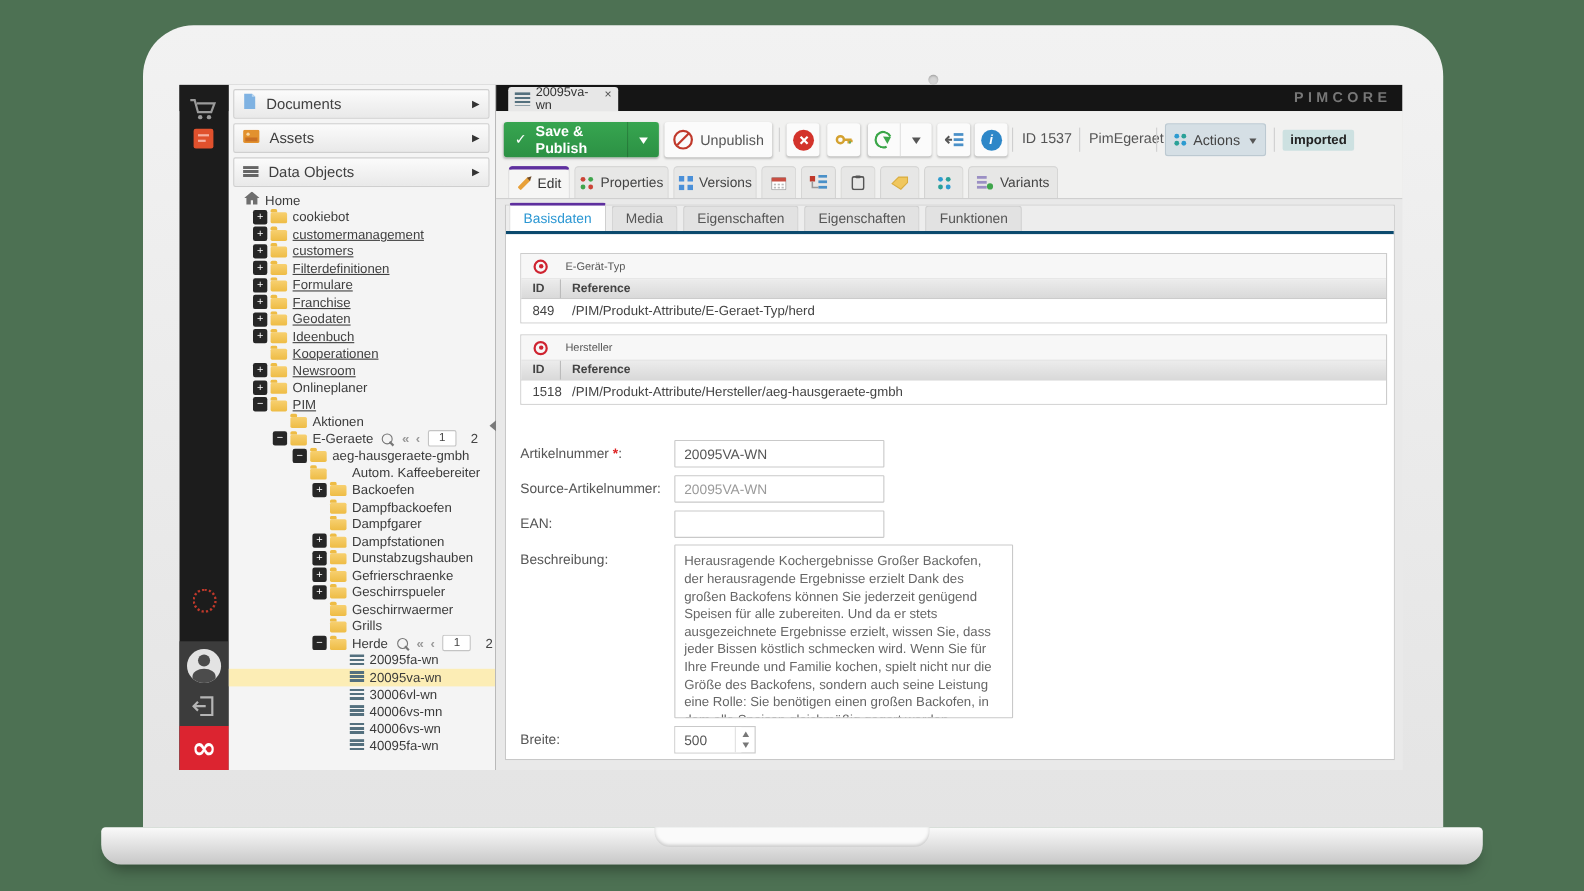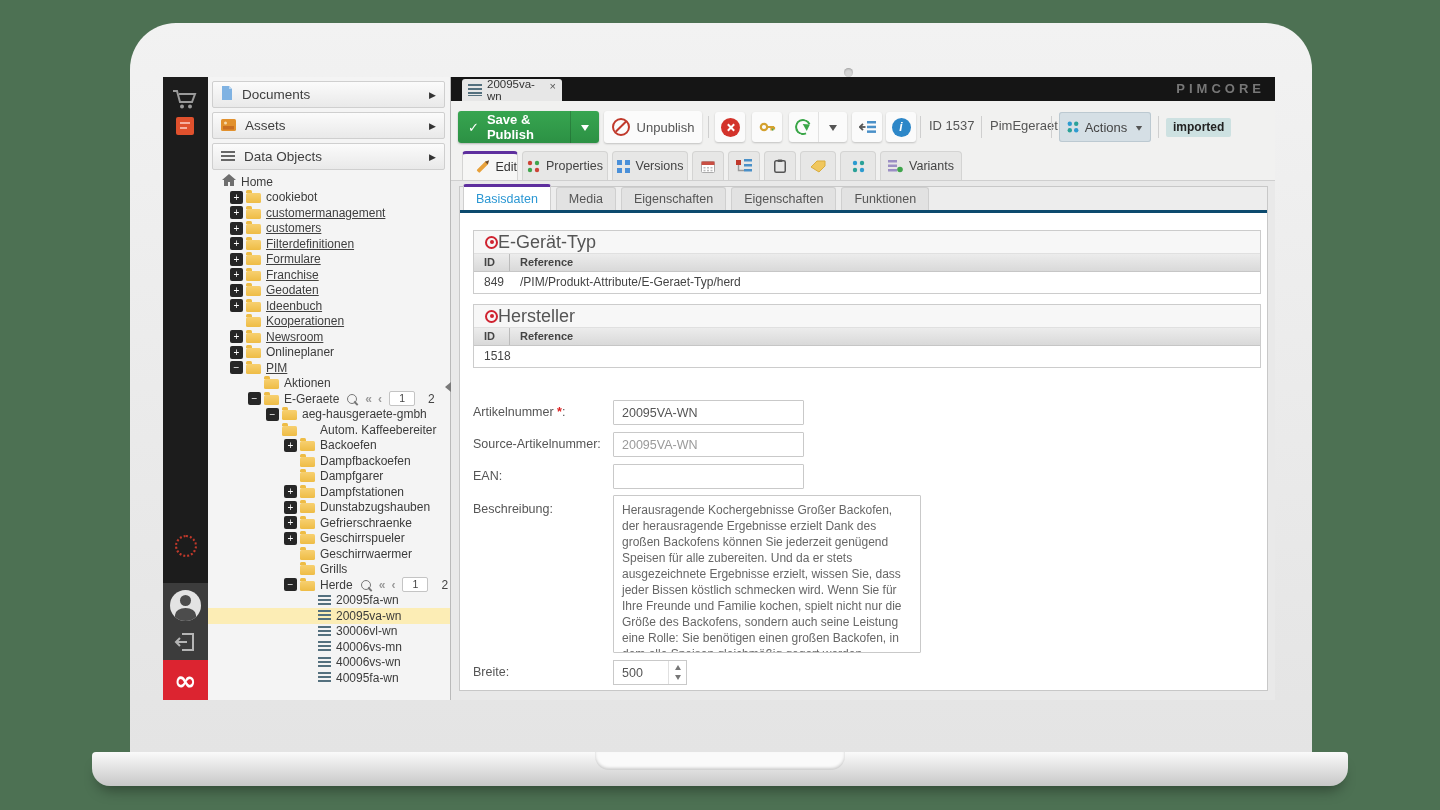--- a/index.html
+++ b/index.html
@@ -128,21 +128,21 @@
     box-sizing:border-box;display:flex;align-items:flex-end;padding-left:3px;}
   .ctab{height:23px;border:1px solid #cfcfcf;border-bottom:none;background:#e2e2e2;border-radius:3px 3px 0 0;
     display:flex;align-items:center;padding:0 12px;font-size:12.5px;color:#555;margin-right:5px;box-sizing:border-box;}
   .ctab.active{background:#fff;border-top:3px solid #5e2f9e;color:#2b97d3;height:26px;}
   .form{position:absolute;left:0;top:26px;width:807px;height:477px;background:#fff;overflow:hidden;}
 
   .fset{position:absolute;left:13px;width:788px;border:1px solid #ccc;background:#fff;box-sizing:border-box;}
   .fset-h{height:22px;background:#f7f7f7;border-bottom:1px solid #e0e0e0;display:flex;align-items:center;padding-left:11px;}
   .target{width:13px;height:13px;border:2px solid #cf2330;border-radius:50%;position:relative;box-sizing:border-box;flex:none;}
   .target::after{content:'';position:absolute;left:2.5px;top:2.5px;width:4px;height:4px;border-radius:50%;background:#cf2330;}
-  .fset-title{font-size:18px;color:#555;margin-left:0;}
+  .fset-title{font-size:10px;color:#555;margin-left:16px;}
   .grid-h{height:17px;background:linear-gradient(#ececec,#d9d9d9);border-bottom:1px solid #c6c6c6;display:flex;font-size:11px;font-weight:700;color:#444;}
   .gc-id{width:36px;padding-left:10px;box-sizing:border-box;line-height:17px;border-right:1px solid #bbb;}
   .gc-ref{padding-left:10px;line-height:17px;}
   .grid-r{height:21px;display:flex;font-size:12px;color:#444;background:#fff;}
   .grid-r .gc-id{border-right:none;line-height:21px;}
   .grid-r .gc-ref{line-height:21px;}
 
   .f-label{position:absolute;left:13px;font-size:12.5px;color:#555;}
   .f-label .star{color:#d22;font-weight:700;}
   .f-input{position:absolute;left:153px;height:25px;border:1px solid #c9c9c9;border-radius:1px;background:#fff;
@@ -463,21 +463,21 @@
             <circle cx="9.2" cy="2.8" r="2.2" fill="#2aa198"></circle>
             <circle cx="2.8" cy="9.2" r="2.2" fill="#2aa198"></circle>
             <circle cx="9.2" cy="9.2" r="2.2" fill="#2d9bd0"></circle>
           </svg>
         <span>Actions</span>
         <span class="caret dark" style="margin-left:8px;transform:scale(.8);"></span>
       </div>
       <div class="vsep" style="left:995px;"></div>
       <div class="badge">imported</div>
 
-      <div class="etab active" style="left:299px;width:56px;justify-content:flex-end;">
+      <div class="etab active" style="left:299px;width:56px;">
         <span class="pencil"></span>
         <span>Edit</span>
       </div>
       <div class="etab" style="left:359px;width:86px;">
         <svg width="13" height="13">
             <circle cx="3" cy="3" r="2.2" fill="#cc4437"></circle>
             <circle cx="10" cy="3" r="2.2" fill="#3fa54c"></circle>
             <circle cx="3" cy="10" r="2.2" fill="#3fa54c"></circle>
             <circle cx="10" cy="10" r="2.2" fill="#cc4437"></circle>
           </svg>
@@ -582,20 +582,21 @@
                 <div class="fset-h">
                   <span class="target"></span>
                   <span class="fset-title">Hersteller</span>
                 </div>
                 <div class="grid-h">
                   <div class="gc-id">ID</div>
                   <div class="gc-ref">Reference</div>
                 </div>
                 <div class="grid-r">
                   <div class="gc-id">1518</div>
+                  <div class="gc-ref">/PIM/Produkt-Attribute/Hersteller/aeg-hausgeraete-gmbh</div>
                 </div>
               </div>
               <div class="f-label" style="top: 192px;"><span>Artikelnummer</span> <span class="star">*</span><span>:</span></div>
               <input class="f-input" value="20095VA-WN" style="top: 187px; width: 191px;">
               <div class="f-label" style="top: 224px;"><span>Source-Artikelnummer</span><span>:</span></div>
               <input class="f-input muted" value="20095VA-WN" style="top: 219px; width: 191px;">
               <div class="f-label" style="top: 256px;"><span>EAN</span><span>:</span></div>
               <input class="f-input" value="" style="top: 251px; width: 191px;">
               <div class="f-label" style="top: 289px; text-align: center;"><span>Beschreibung</span><span>:</span></div>
               <textarea class="f-ta" style="top: 282px; width: 308px; height: 158px;">Herausragende Kochergebnisse Großer Backofen, der herausragende Ergebnisse erzielt Dank des großen Backofens können Sie jederzeit genügend Speisen für alle zubereiten. Und da er stets ausgezeichnete Ergebnisse erzielt, wissen Sie, dass jeder Bissen köstlich schmecken wird. Wenn Sie für Ihre Freunde und Familie kochen, spielt nicht nur die Größe des Backofens, sondern auch seine Leistung eine Rolle: Sie benötigen einen großen Backofen, in dem alle Speisen gleichmäßig gegart werden, unabhängig davon, wo Sie diese platzieren. Dieser Herd besitzt einen großen</textarea>

